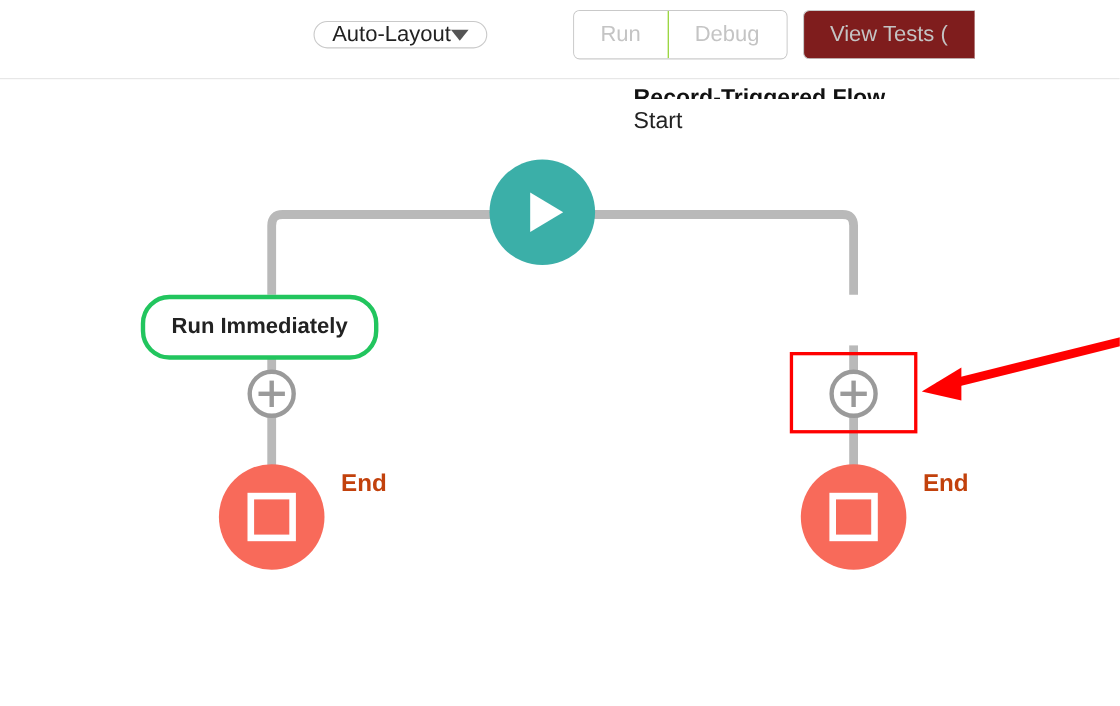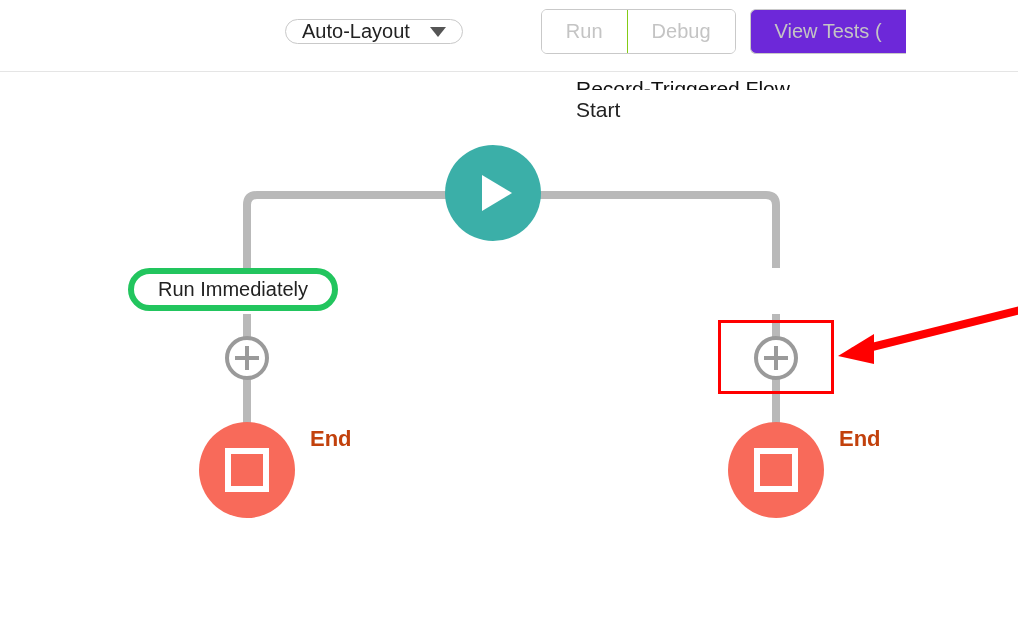--- a/index.html
+++ b/index.html
@@ -24,21 +24,20 @@
       display: flex;
       align-items: center;
       gap: 14px;
       padding-left: 285px;
       border-bottom: 1px solid #e5e5e5;
       padding-bottom: 20px;
     }
     .select-box {
       display: flex;
       align-items: center;
-      gap: 20px;
       border: 1px solid #c9c9c9;
       border-radius: 16px;
       padding: 0 16px;
       font-size: 20px;
       color: #222;
       background: #fff;
     }
     .select-box .chevron {
       width: 0;
       height: 0;
@@ -60,35 +59,35 @@
       background: #fff;
       border: none;
     }
     .btn-group .btn + .btn {
       border-left: 1px solid #84cc16;
     }
     .btn-outline {
       padding: 10px 24px;
       font-size: 20px;
       color: #c4c4c4;
-      background: #6d28d9;
+      background: #7f1d1d;
       border: 1px solid #c9c9c9;
       border-radius: 6px;
       border-right: none;
       border-top-right-radius: 0;
       border-bottom-right-radius: 0;
     }
     .header-text {
       position: absolute;
       left: 576px;
       top: 80px;
     }
     .header-title-partial {
       font-size: 21px;
-      font-weight: 400;
+      font-weight: 700;
       color: #111;
       line-height: 1;
       overflow: hidden;
       height: 12px;
       margin-top: -2px;
     }
     .header-sub {
       font-size: 21px;
       color: #222;
       margin-top: 8px;
@@ -116,25 +115,25 @@
       width: 0;
       height: 0;
       border-top: 18px solid transparent;
       border-bottom: 18px solid transparent;
       border-left: 30px solid #fff;
       margin-left: 8px;
     }
     .pill {
       position: absolute;
       background: #fff;
-      border: 6px solid #22c55e;
+      border: 4px solid #22c55e;
       border-radius: 26px;
-      padding: 4px 24px;
+      padding: 14px 24px;
       font-size: 20px;
-      font-weight: 400;
+      font-weight: 700;
       color: #222;
     }
     .pill-left {
       left: 128px;
       top: 268px;
     }
     .pill-right {
       left: 632px;
       top: 268px;
     }

